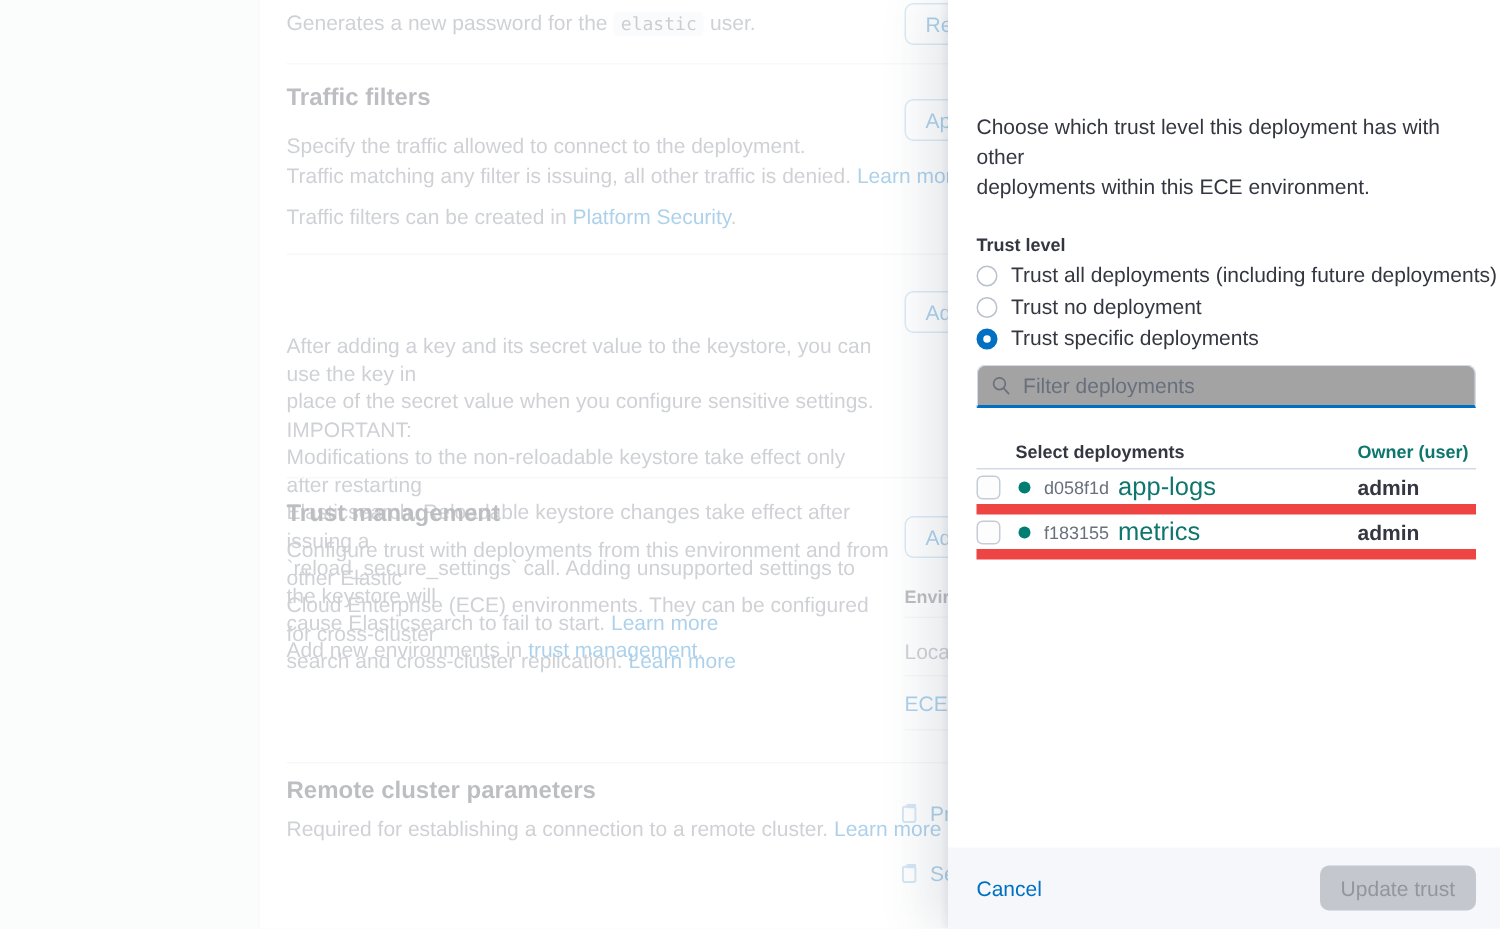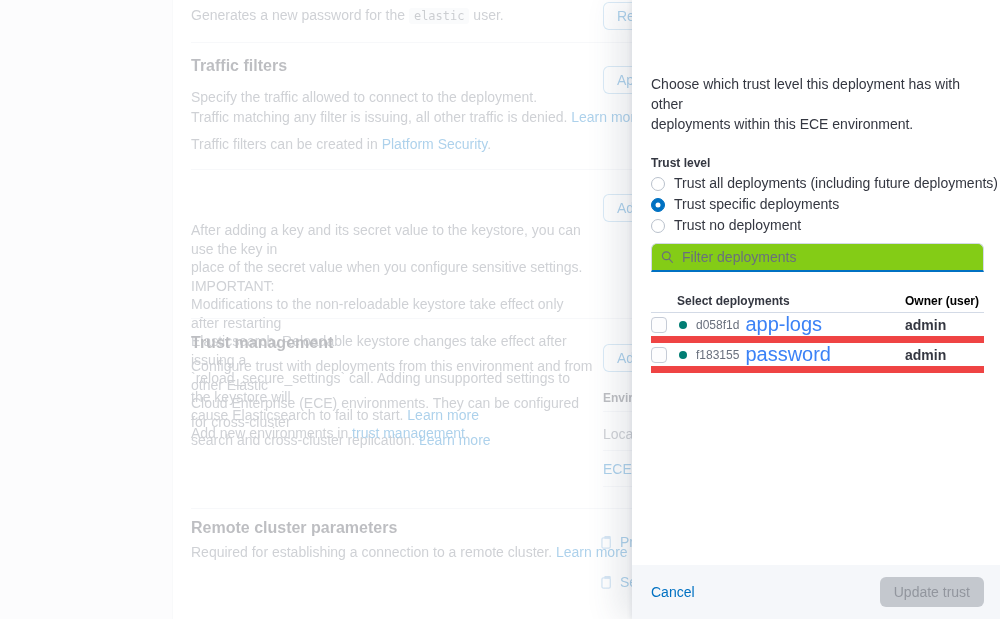--- a/index.html
+++ b/index.html
@@ -41,33 +41,33 @@
   .fly-body { position:absolute; top:45px; left:0; right:0; padding:29px 16px 0 19px; }
   .fly-desc { font-size:14px; line-height:20px; color:#343741; white-space:pre-line; }
   .trust-label { margin-top:22px; font-size:12px; font-weight:700; color:#343741; }
   .radio-row { display:flex; align-items:flex-end; height:20px; margin-top:1px; }
   .radio-row:first-of-type { margin-top:6px; }
   .radio { width:14px; height:14px; border-radius:50%; border:1px solid #b9c1cc; background:#fff; margin-right:9px; flex:none; position:relative; }
   .radio.checked { background:#0071c2; border-color:#0071c2; }
   .radio.checked::after { content:""; position:absolute; left:50%; top:50%; width:5px; height:5px; border-radius:50%; background:#fff; transform:translate(-50%,-50%); }
   .radio-label { font-size:14px; color:#343741; white-space:nowrap; }
 
-  .search-box { margin-top:10px; height:29px; background:#84cc16; border:1px solid #d3dae6; border-bottom:2px solid #0071c2; border-radius:6px 6px 0 0; display:flex; align-items:center; padding:0 9px; }
+  .search-box { margin-top:10px; height:29px; background:#a3a3a3; border:1px solid #d3dae6; border-bottom:2px solid #0071c2; border-radius:6px 6px 0 0; display:flex; align-items:center; padding:0 9px; }
   .search-box input { border:none; outline:none; background:transparent; font-size:14px; color:#343741; margin-left:8px; width:100%; font-family:"Liberation Sans", sans-serif; }
   .search-box input::placeholder { color:#69707d; opacity:1; }
 
   .dep-table { margin-top:22px; position:relative; }
   .dep-head { position:relative; height:19px; border-bottom:1px solid #d3dae6; }
   .dep-head .c1 { position:absolute; left:26px; top:0; font-size:12px; font-weight:700; color:#343741; }
-  .dep-head .c2 { position:absolute; left:254px; top:0; font-size:12px; font-weight:700; color:#000000; }
+  .dep-head .c2 { position:absolute; left:254px; top:0; font-size:12px; font-weight:700; color:#0f766e; }
   .dep-row { position:relative; height:30px; border-bottom:7px solid #ef4444; display:flex; align-items:center; }
   .checkbox { width:16px; height:16px; border:1px solid #c6ccd7; border-radius:4px; background:#fdfdfe; margin-right:12px; flex:none; }
   .health-dot { width:8px; height:8px; border-radius:50%; margin-right:9px; flex:none; }
   .dep-id { font-size:12px; color:#69707d; margin-right:6px; }
-  .dep-name { font-size:20px; color:#3b82f6; }
+  .dep-name { font-size:17px; color:#0f766e; }
   .dep-owner { position:absolute; left:254px; font-size:14px; color:#343741;font-weight:bold; }
 
   .fly-footer { position:absolute; left:0; right:0; bottom:0; height:54px; background:#f5f7fa; display:flex; align-items:center; justify-content:space-between; padding:0 16px 0 19px; }
   .cancel-btn { font-size:14px; font-weight:500; color:#0071c2; background:none; border:none; cursor:pointer; font-family:"Liberation Sans", sans-serif; }
   .update-btn { height:30px; padding:0 14px; border:none; border-radius:6px; background:#c4c8ce; color:#92969e; font-size:14px; font-family:"Liberation Sans", sans-serif; }
 
   .icon-copy { width:13px; height:14px; flex:none; }
 </style>
 </head>
 <body>
@@ -147,26 +147,26 @@
       <p class="fly-desc">Choose which trust level this deployment has with other
 deployments within this ECE environment.</p>
 
       <div class="trust-label">Trust level</div>
 
       <div class="radio-row">
         <span class="radio"></span>
         <span class="radio-label">Trust all deployments (including future deployments)</span>
       </div>
       <div class="radio-row">
+        <span class="radio"></span>
+        <span class="radio-label">Trust no deployment</span>
+      </div>
+      <div class="radio-row">
         <span class="radio checked"></span>
         <span class="radio-label">Trust specific deployments</span>
-      </div>
-      <div class="radio-row">
-        <span class="radio"></span>
-        <span class="radio-label">Trust no deployment</span>
       </div>
 
       <div class="search-box">
         <svg width="14" height="14" viewBox="0 0 16 16">
             <circle cx="6.5" cy="6.5" r="4.8" fill="none" stroke="#69707d" stroke-width="1.4"></circle>
             <line x1="10.2" y1="10.6" x2="14" y2="14.6" stroke="#69707d" stroke-width="1.4" stroke-linecap="round"></line>
           </svg>
         <input type="text" placeholder="Filter deployments" style="">
       </div>
 
@@ -179,21 +179,21 @@
           <span class="checkbox"></span>
           <span class="health-dot" style="background:#017d73"></span>
           <span class="dep-id">d058f1d</span>
           <span class="dep-name">app-logs</span>
           <span class="dep-owner">admin</span>
         </div>
         <div class="dep-row">
           <span class="checkbox"></span>
           <span class="health-dot" style="background:#017d73"></span>
           <span class="dep-id">f183155</span>
-          <span class="dep-name">password</span>
+          <span class="dep-name">metrics</span>
           <span class="dep-owner">admin</span>
         </div>
       </div>
     </div>
 
     <div class="fly-footer">
       <button class="cancel-btn">Cancel</button>
       <button class="update-btn" disabled="">Update trust</button>
     </div>
   </div>

